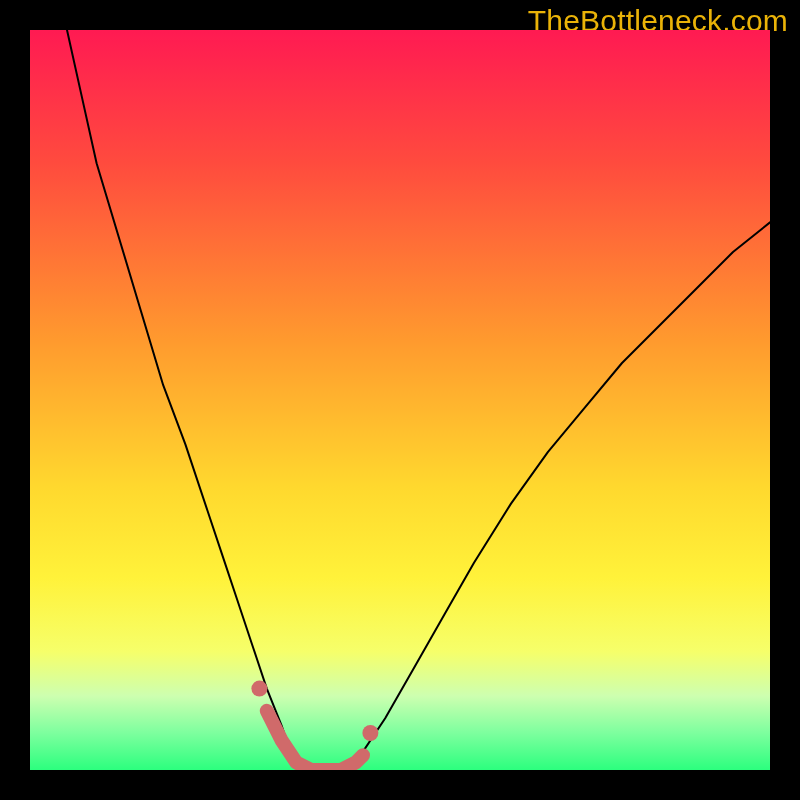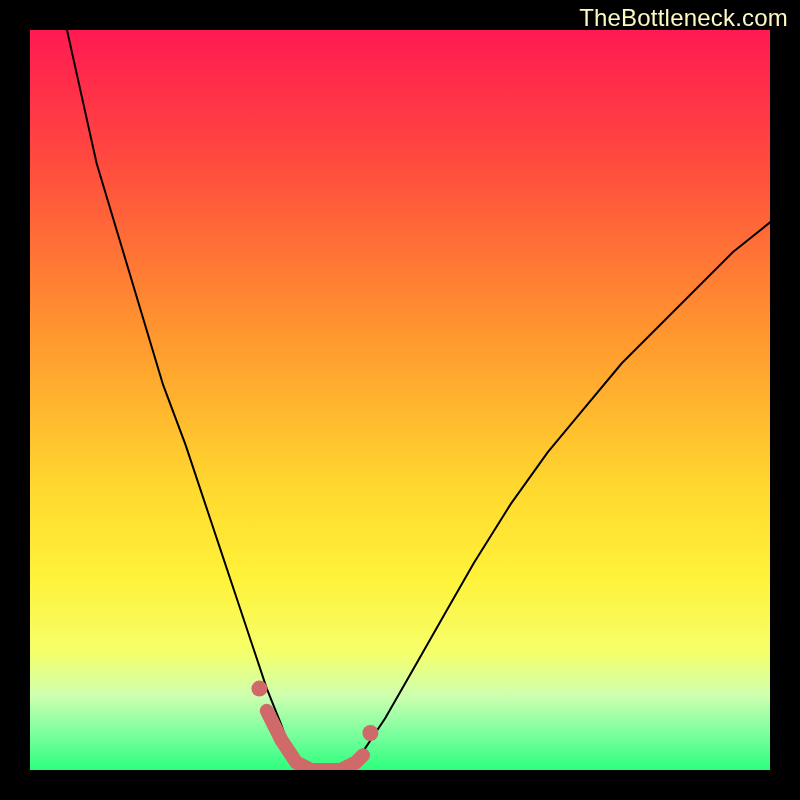--- a/index.html
+++ b/index.html
@@ -24,22 +24,22 @@
     left: 30px;
     top: 30px;
     width: 740px;
     height: 740px;
     overflow: hidden;
   }
   .watermark {
     position: absolute;
     top: 4px;
     right: 12px;
-    color: #fef9c3;
-    font-size: 24px;
+    color: #eab308;
+    font-size: 30px;
     font-weight: 500;
     letter-spacing: 0.2px;
   }
   svg { display: block; }
 </style>
 </head>
 <body>
 
 <div class="frame">
   <div class="watermark">TheBottleneck.com</div>

